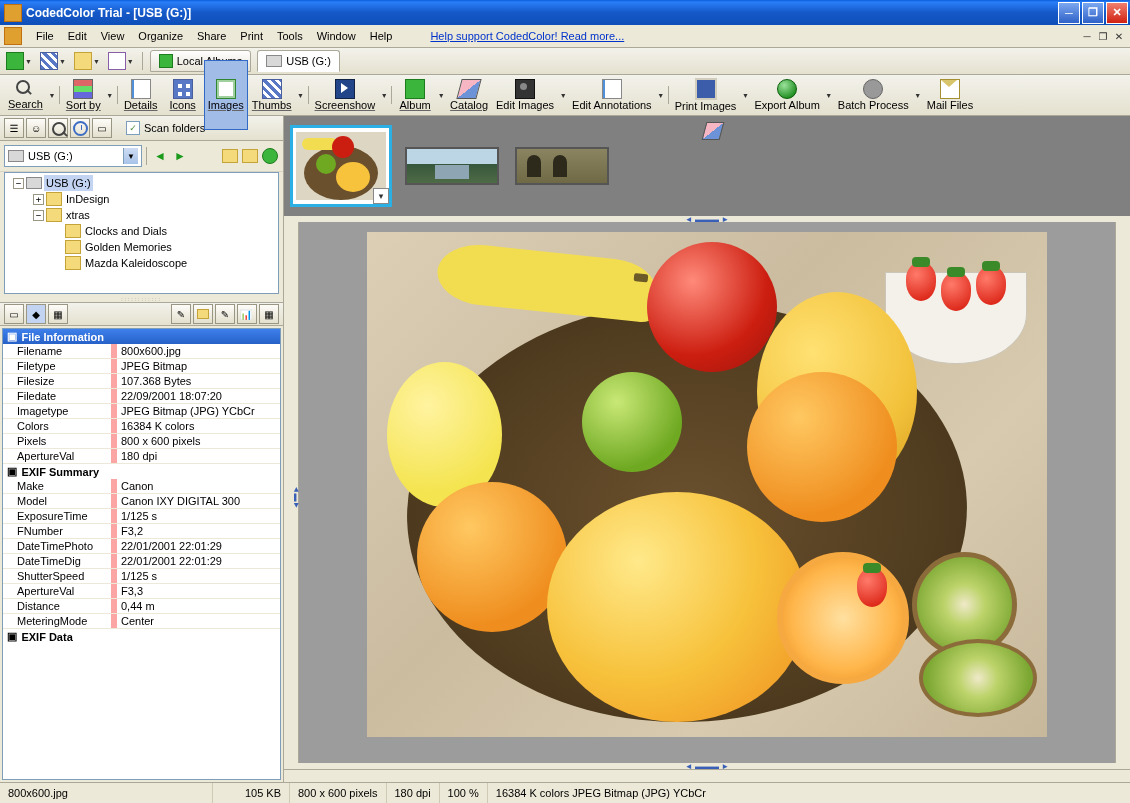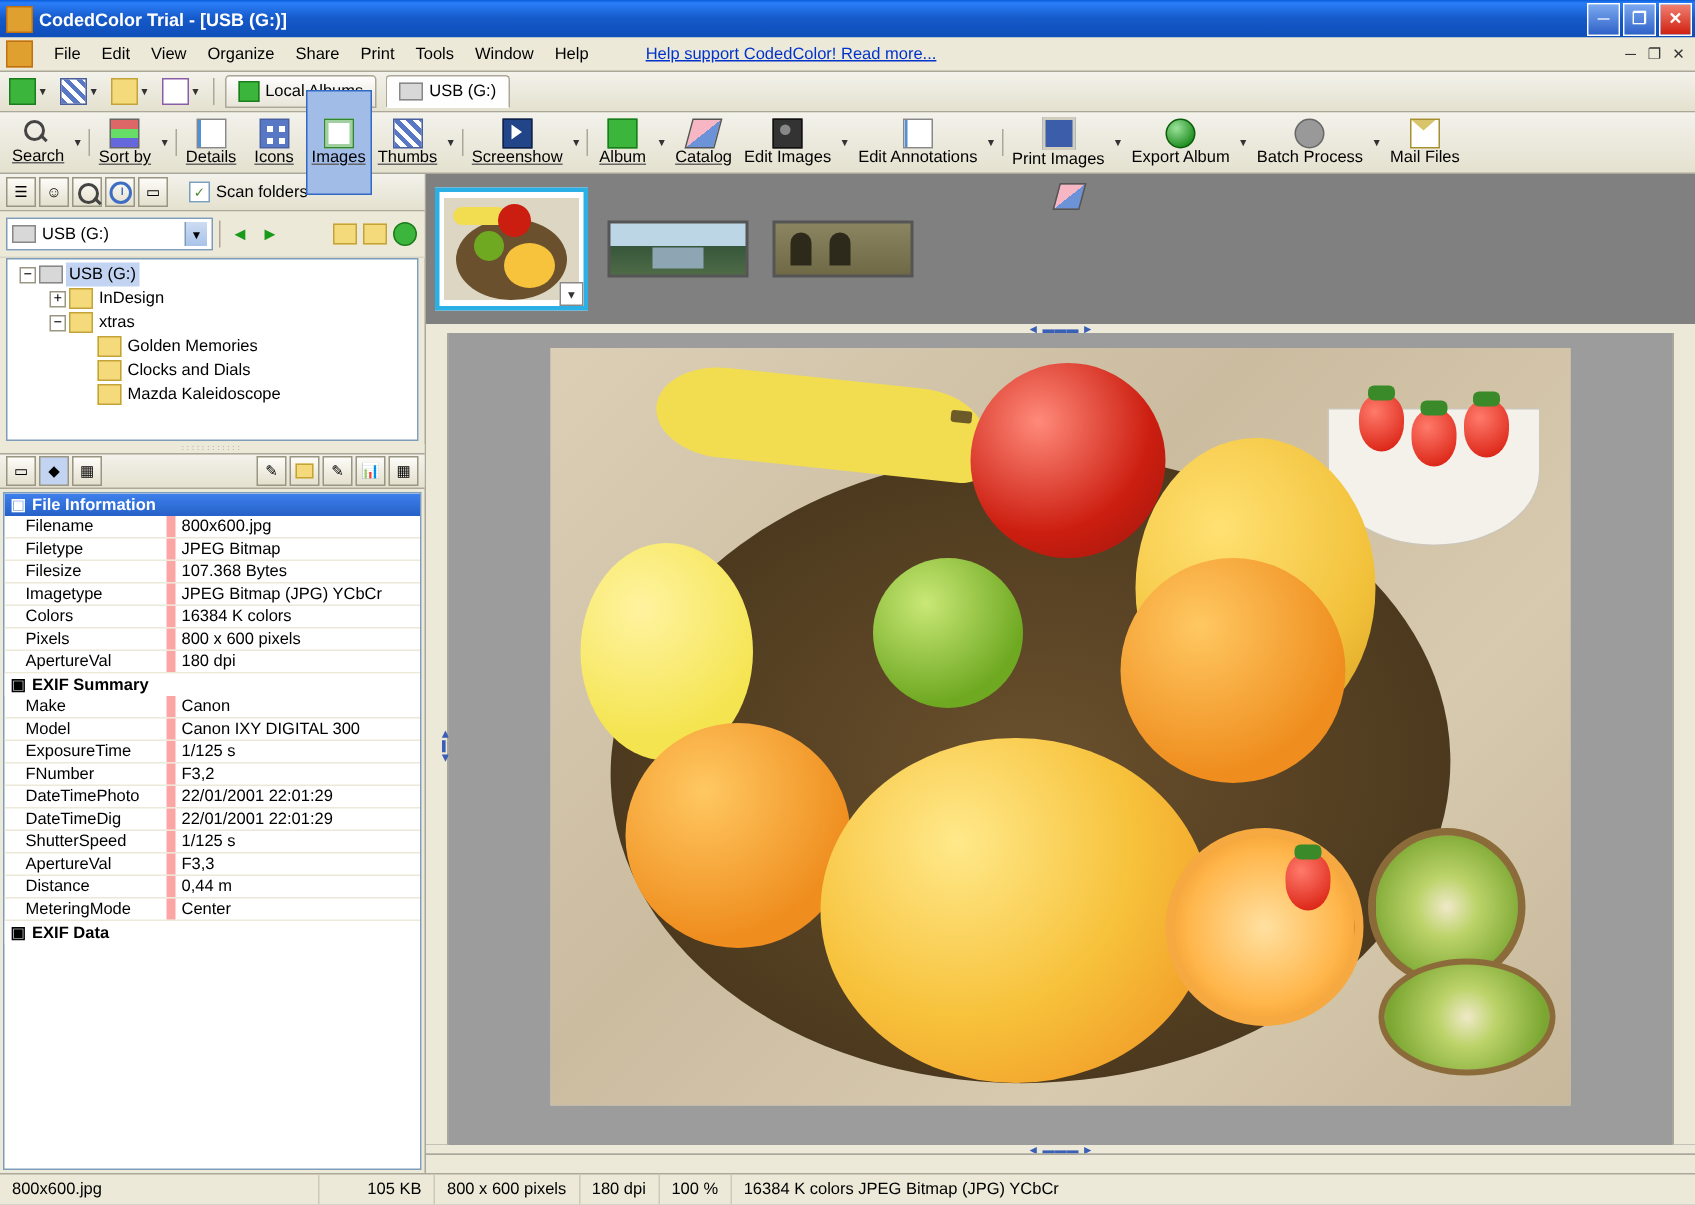--- a/index.html
+++ b/index.html
@@ -365,26 +365,26 @@
             </div>
           <div class="tree-row">
               <span class="ind" style="width:24px"></span>
               <span class="exp">−</span>
               <span class="fldr"></span>
               <span class="tree-lbl">xtras</span>
             </div>
           <div class="tree-row">
               <span class="ind" style="width:56px"></span>
               <span class="fldr"></span>
-              <span class="tree-lbl">Golden Memories</span>
+              <span class="tree-lbl">Clocks and Dials</span>
             </div>
           <div class="tree-row">
               <span class="ind" style="width:56px"></span>
               <span class="fldr"></span>
-              <span class="tree-lbl">Clocks and Dials</span>
+              <span class="tree-lbl">Golden Memories</span>
             </div>
           <div class="tree-row">
               <span class="ind" style="width:56px"></span>
               <span class="fldr"></span>
               <span class="tree-lbl">Mazda Kaleidoscope</span>
             </div>
         </div>
       </div>
 
       <div class="hgrip"></div>
@@ -415,20 +415,24 @@
             </div>
             <div class="grid-row">
               <div class="k">Filetype</div>
               <div class="v">JPEG Bitmap</div>
             </div>
             <div class="grid-row">
               <div class="k">Filesize</div>
               <div class="v">107.368 Bytes</div>
             </div>
             <div class="grid-row">
+              <div class="k">Filedate</div>
+              <div class="v">22/09/2001 18:07:20</div>
+            </div>
+            <div class="grid-row">
               <div class="k">Imagetype</div>
               <div class="v">JPEG Bitmap (JPG) YCbCr</div>
             </div>
             <div class="grid-row">
               <div class="k">Colors</div>
               <div class="v">16384 K colors</div>
             </div>
             <div class="grid-row">
               <div class="k">Pixels</div>
               <div class="v">800 x 600 pixels</div>

